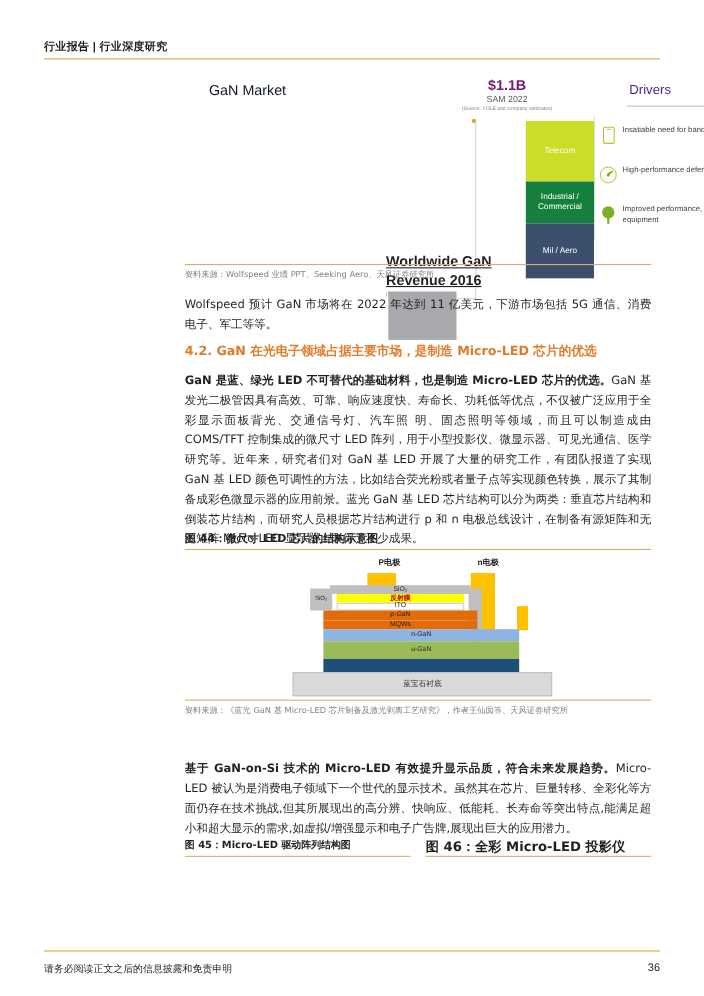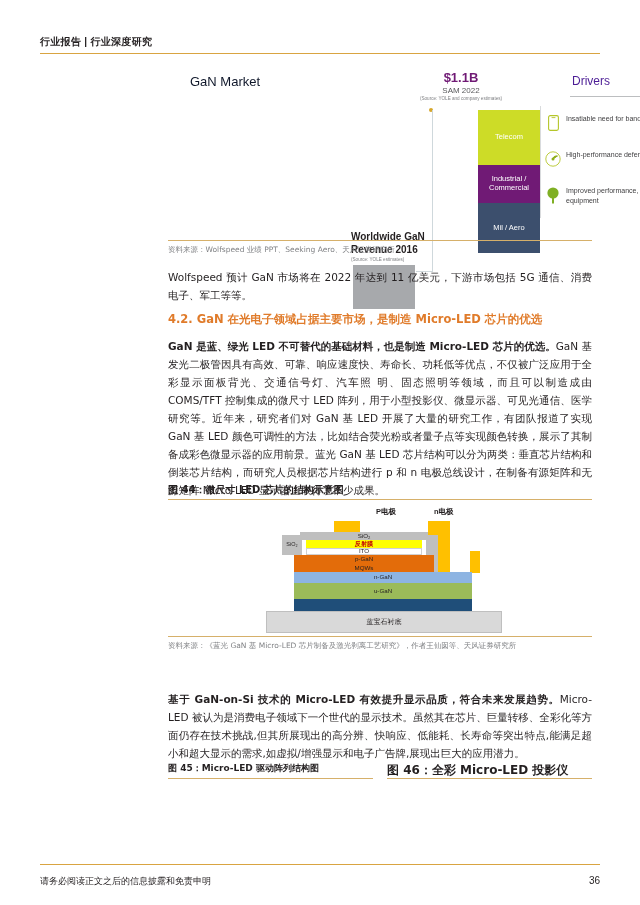--- a/index.html
+++ b/index.html
@@ -54,29 +54,29 @@
     position:absolute; left: 228px; top: 8px; width: 130px; text-align:center;
   }
   .ex-sam .big { font-size: 13px; font-weight: bold; color:#701a75; }
   .ex-sam .mid { font-size: 8px; color:#58595b; margin-top:1px; }
   .ex-sam .tiny { font-size: 4.6px; color:#808285; margin-top:1px; }
 
   .stack { position:absolute; left: 266px; top: 48px; width: 62px; margin-left: 44px; }
   .seg { width:62px; display:flex; align-items:center; justify-content:center;
          font-size: 7.5px; color:#ffffff; text-align:center; line-height:1.15; }
   .seg-telecom { height: 55px; background:#cddc27; }
-  .seg-ind     { height: 38px; background:#701a75; }
+  .seg-ind     { height: 38px; background:#15803d; }
   .seg-mil     { height: 50px; background:#3c4f6d; }
 
   .gray-bar {
     position:absolute; left: 185px; top: 203px; width: 62px; height: 44px;
     background: #a7a9ac;
   }
   .ww-label { position:absolute; left: 183px; top: 168px; width: 120px; }
-  .ww-label .l1 { font-size: 10px; font-weight:bold; color:#231f20; line-height:1.3; }
+  .ww-label .l1 { font-size: 13px; font-weight:bold; color:#231f20; line-height:1.3;text-decoration:underline; }
   .ww-label .l2 { font-size: 4.6px; color:#808285; margin-top:1px; }
   .ww-label .l3 { font-size: 7px; color:#a7a9ac; margin-top:4px; margin-left:26px; }
 
   .connector-h { position:absolute; left:248px; top:209px; width:17px; height:1px; background:#cfd8dc;}
   .connector-v { position:absolute; left:264px; top:48px; width:1px; height:162px; background:#cfd8dc;}
   .tickmark { position:absolute; left:261px; top:46px; width:4px; height:4px; background:#d6a72b; border-radius:50%;}
 
   .drivers { position:absolute; left: 352px; top: 0px; width: 250px; }
   .drivers-title { position:absolute; left: 52px; top: 12px; font-size: 12px; color:#4c1d95; }
   .drivers-rule { position:absolute; left: 50px; top: 34px; width: 160px; height:1px; background:#bcbec0; }
@@ -116,21 +116,21 @@
     position:absolute; left:168px; top:483px; width:424px;
     font-size: 10px; font-weight:bold; color:#231f20;
     font-family:"DejaVu Sans", sans-serif;
   }
   .fig44-cap .rule { position:absolute; left:0; top:16px; width:424px; height:1px; background:#d6b06a; }
   .fig44-box {
     position:absolute; left:168px; top:505px; width:424px; height:130px;
     background:#ffffff;
   }
   .diagram { position:absolute; left:80px; top:2px; width:265px; height:128px; }
-  .lbl-p { position:absolute; left:96px; top:0px; font-size:7.5px; font-weight:bold; color:#231f20;margin-left:32px; }
+  .lbl-p { position:absolute; left:96px; top:0px; font-size:7.5px; font-weight:bold; color:#231f20; }
   .lbl-n { position:absolute; left:186px; top:0px; font-size:7.5px; font-weight:bold; color:#231f20; }
   .substrate {
     position:absolute; left:18px; top:104px; width:236px; height:22px;
     background:#d9d9d9; border:1px solid #bfbfbf;
     display:flex; align-items:center; justify-content:center;
     font-size:7px; color:#231f20;
   }
   .lyr { position:absolute; display:flex; align-items:center; justify-content:center;
          font-size:6.2px; color:#231f20; line-height:1; }
   .lyr-dark  { left:46px; top:92px;  width:178px; height:12px; background:#1f4e79; }

